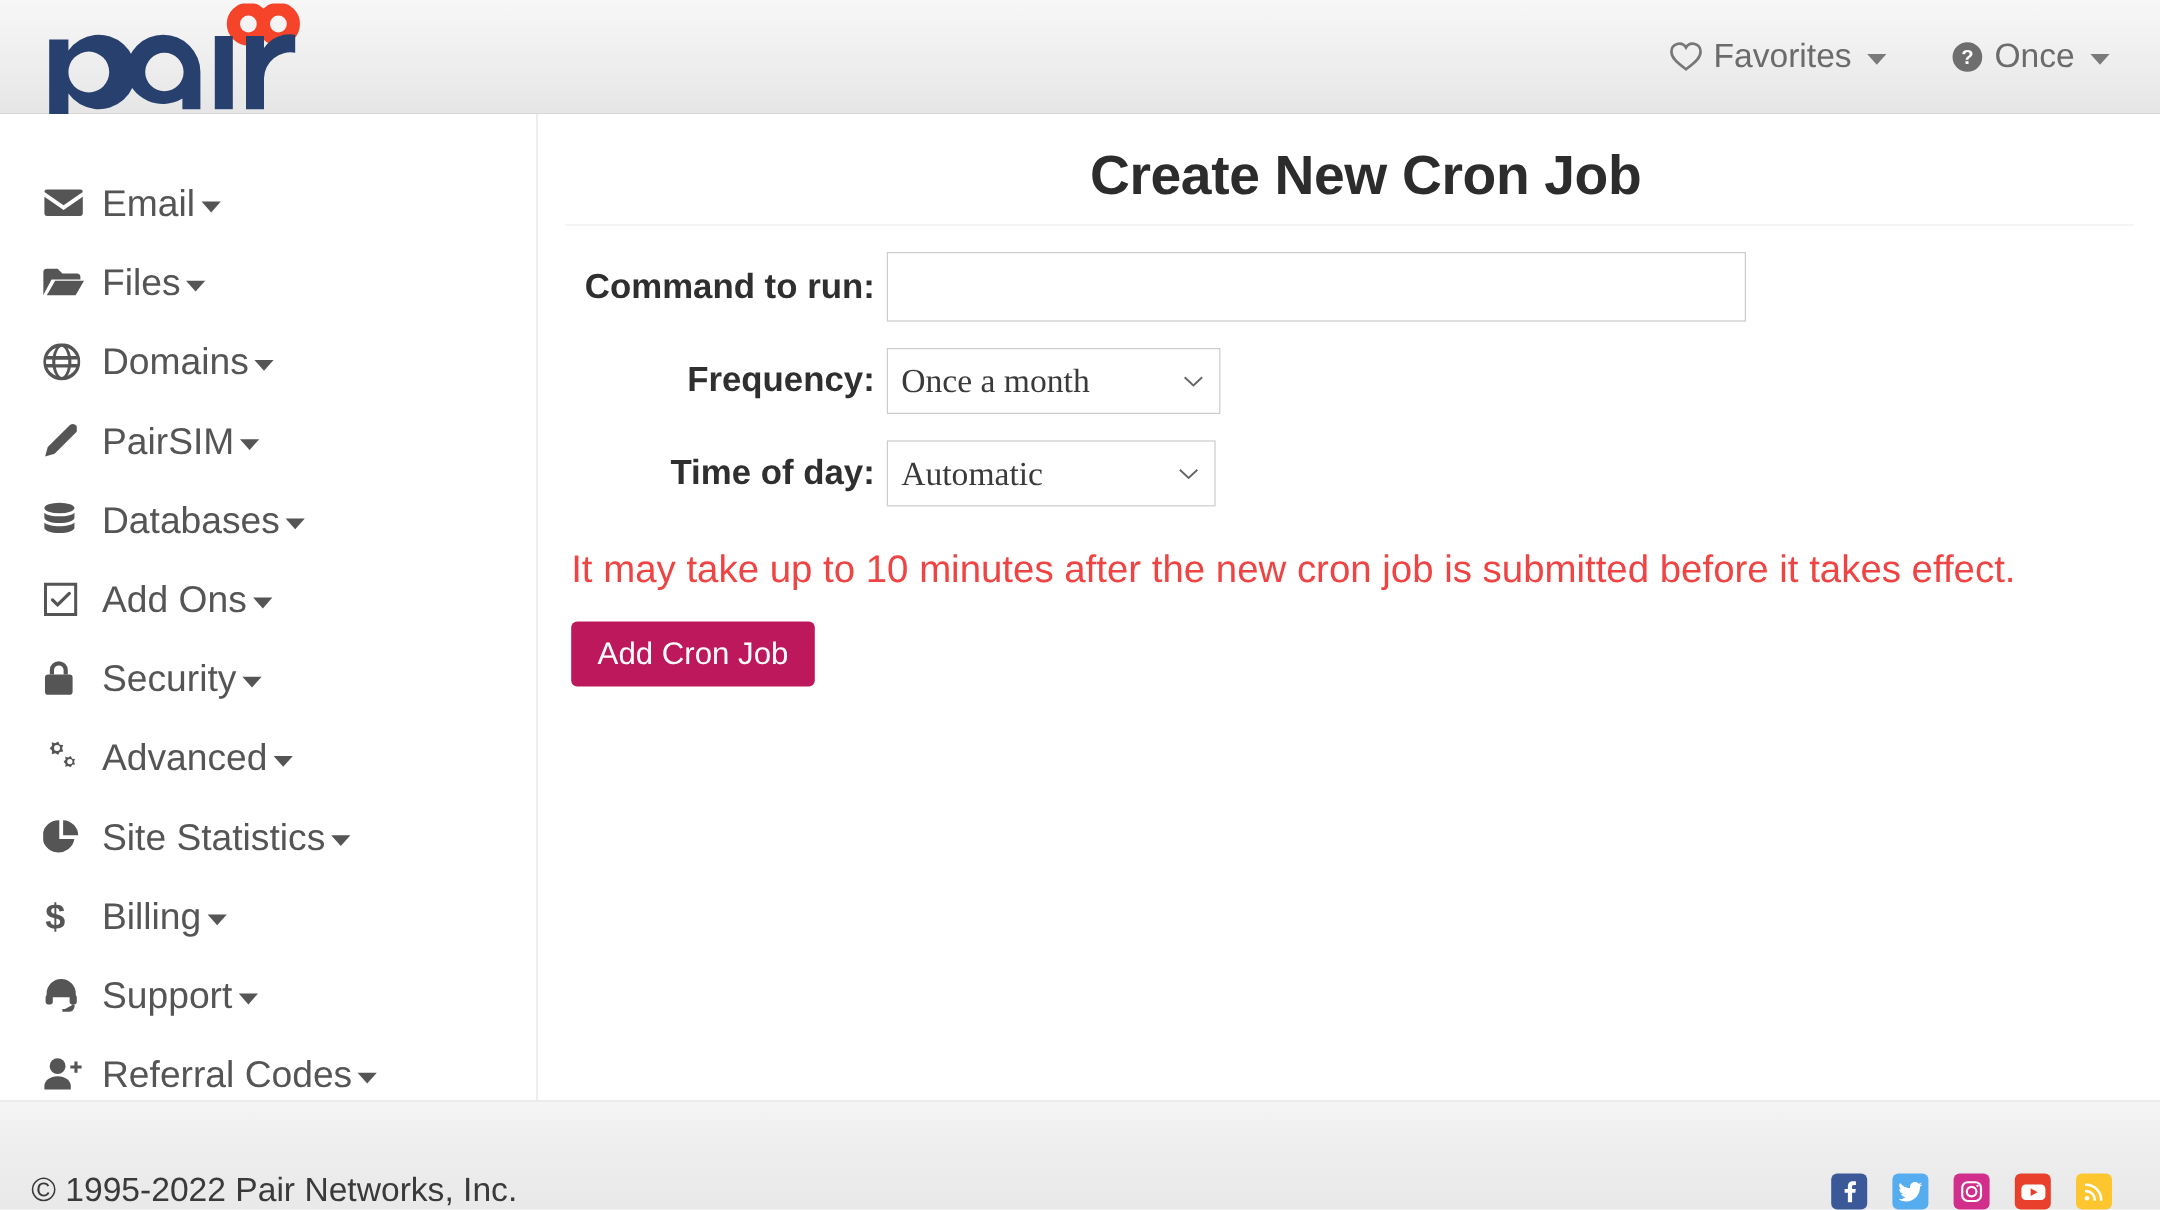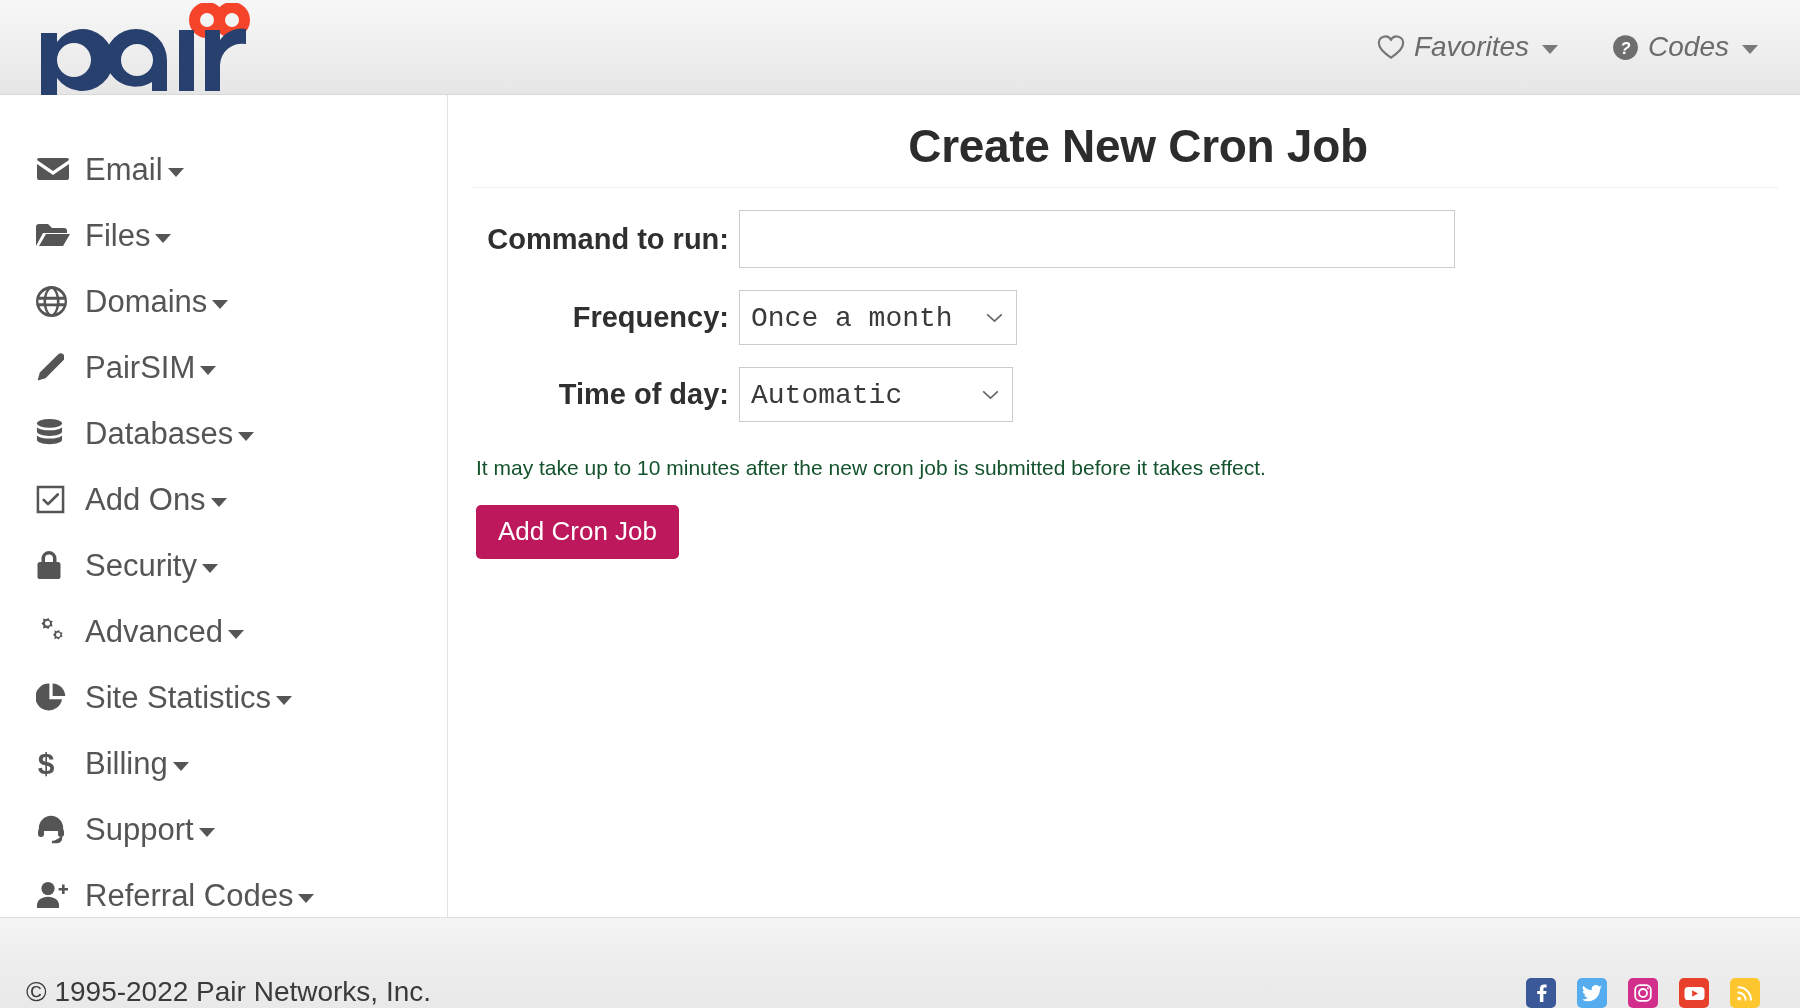--- a/index.html
+++ b/index.html
@@ -15,21 +15,20 @@
   
   .header {
     position: absolute;
     top: 0; left: 0;
     width: 1800px; height: 95px;
     background: linear-gradient(to bottom, #f7f7f7 0%, #eeeeee 55%, #e6e6e6 100%);
     border-bottom: 1px solid #d8d8d8;
     display: flex;
     align-items: center;
     justify-content: space-between;
-    font-style: italic;
   }
   .brand {
     margin-left: 33px;
     display: flex;
     align-items: flex-end;
     position: relative;
     height: 95px;
   }
   .brand-svg { display:block; }
 
@@ -155,43 +154,43 @@
     display: inline-block;
   }
   .sel-wrap select {
     appearance: none;
     -webkit-appearance: none;
     -moz-appearance: none;
     border: 1px solid #cccccc;
     background: #ffffff;
     font-size: 28px;
     color: #3a3a3a;
-    font-family: Liberation Mono, monospace;
+    font-family: Liberation Serif, serif;
     padding: 0 46px 0 11px;
     height: 55px;
     line-height: 55px;
     outline: none;
     cursor: pointer;
   }
   .sel-wrap.w-freq select { width: 278px; }
   .sel-wrap.w-day select  { width: 80px; padding-right: 40px; }
   .sel-wrap.w-time select { width: 274px; }
   .chev {
     position: absolute;
     right: 14px;
     top: 50%;
     margin-top: -5px;
     width: 17px; height: 10px;
     pointer-events: none;
   }
   .chev svg { display:block; }
 
   .note {
-    font-size: 21px;
-    color: #14532d;
+    font-size: 32px;
+    color: #ef4444;
     margin: 34px 0 0 27px;
   }
   .submit-btn {
     margin: 25px 0 0 27px;
     background: #be185d;
     color: #ffffff;
     border: 0;
     border-radius: 5px;
     font-size: 26px;
     font-family: "Liberation Sans", sans-serif;
@@ -267,21 +266,21 @@
       <span>Favorites</span>
       <span class="caret"></span>
     </div>
     <div class="hdr-item">
       <span>
         <svg class="help-ico" viewBox="0 0 24 24">
           <circle cx="12" cy="12" r="11" fill="#6e6e6e"></circle>
           <text x="12" y="17.5" text-anchor="middle" font-family="Liberation Sans, sans-serif" font-size="15" font-weight="bold" fill="#ffffff">?</text>
         </svg>
       </span>
-      <span>Codes</span>
+      <span>Once</span>
       <span class="caret"></span>
     </div>
   </div>
 </div>
 
 <nav class="sidebar">
 
   <div class="nav-item">
     <span class="nav-icon">
       <svg width="34" height="25" viewBox="0 0 34 25">

